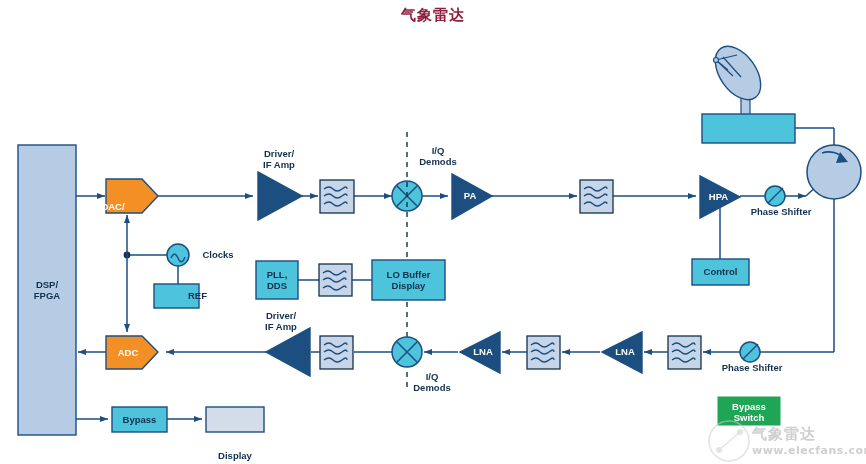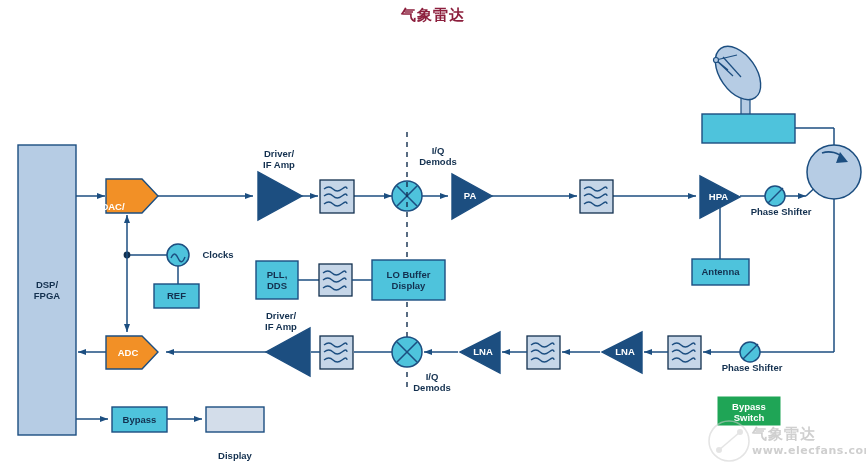--- a/index.html
+++ b/index.html
@@ -206,21 +206,21 @@
   <div class="lbl" style="left:18px;top:279px;width:58px;">DSP/
 FPGA</div>
 
   <div class="lblw" style="left:93px;top:185px;width:40px;margin-top:16px;">DAC/
 DDS</div>
 
   <div class="lblw" style="left:106px;top:347px;width:44px;">ADC</div>
 
   <div class="lbl" style="left:194px;top:249px;width:48px;text-align:center;">Clocks</div>
 
-  <div class="lbl" style="left:154px;top:290px;width:45px;">REF</div>
+  <div class="lbl" style="left:154px;top:290px;width:45px;padding-left:21px;">REF</div>
 
   <div class="lbl" style="left:112px;top:414px;width:55px;">Bypass</div>
 
   <div class="lbl" style="left:206px;top:414px;width:58px;margin-top:36px;">Display</div>
 
   <div class="lbl" style="left:256px;top:269px;width:42px;">PLL,
 DDS</div>
 
   <div class="lbl" style="left:372px;top:269px;width:73px;">LO Buffer
 Display</div>
@@ -238,21 +238,21 @@
 Demods</div>
 
   <div class="lblw" style="left:455px;top:190px;width:30px;">PA</div>
 
   <div class="lblw" style="left:702px;top:191px;width:33px;">HPA</div>
 
   <div class="lblw" style="left:466px;top:346px;width:34px;">LNA</div>
 
   <div class="lblw" style="left:608px;top:346px;width:34px;">LNA</div>
 
-  <div class="lbl" style="left:692px;top:266px;width:57px;">Antenna</div>
+  <div class="lbl" style="left:692px;top:266px;width:57px;">Control</div>
 
   <div class="lbl" style="left:741px;top:206px;width:80px;">Phase Shifter</div>
 
   <div class="lbl" style="left:712px;top:362px;width:80px;">Phase Shifter</div>
 
 
   <div class="lblw" style="left:718px;top:401px;width:62px;">Bypass
 Switch</div>
 
   <div class="wm" style="left:752px;top:425px;font-size:15px;letter-spacing:1px;">气象雷达</div>

